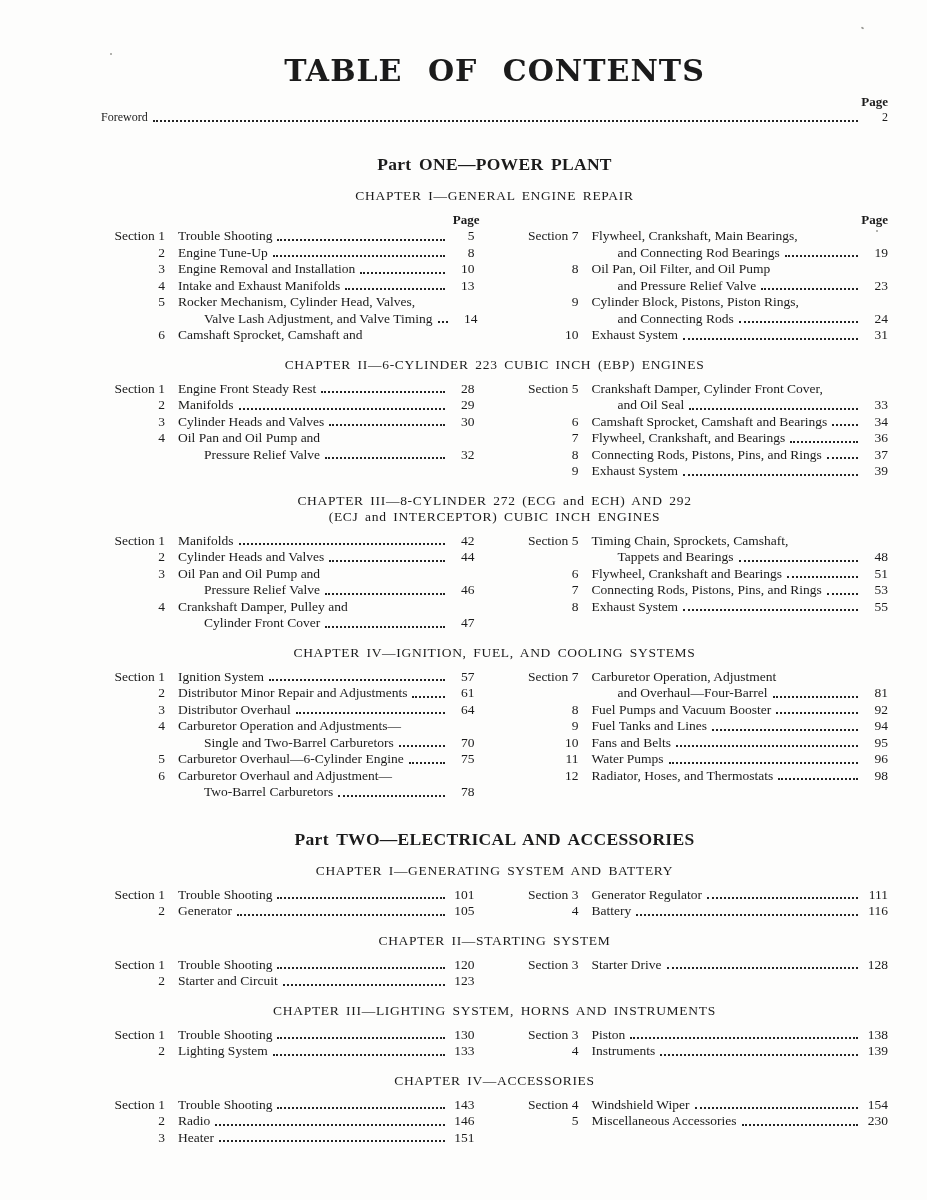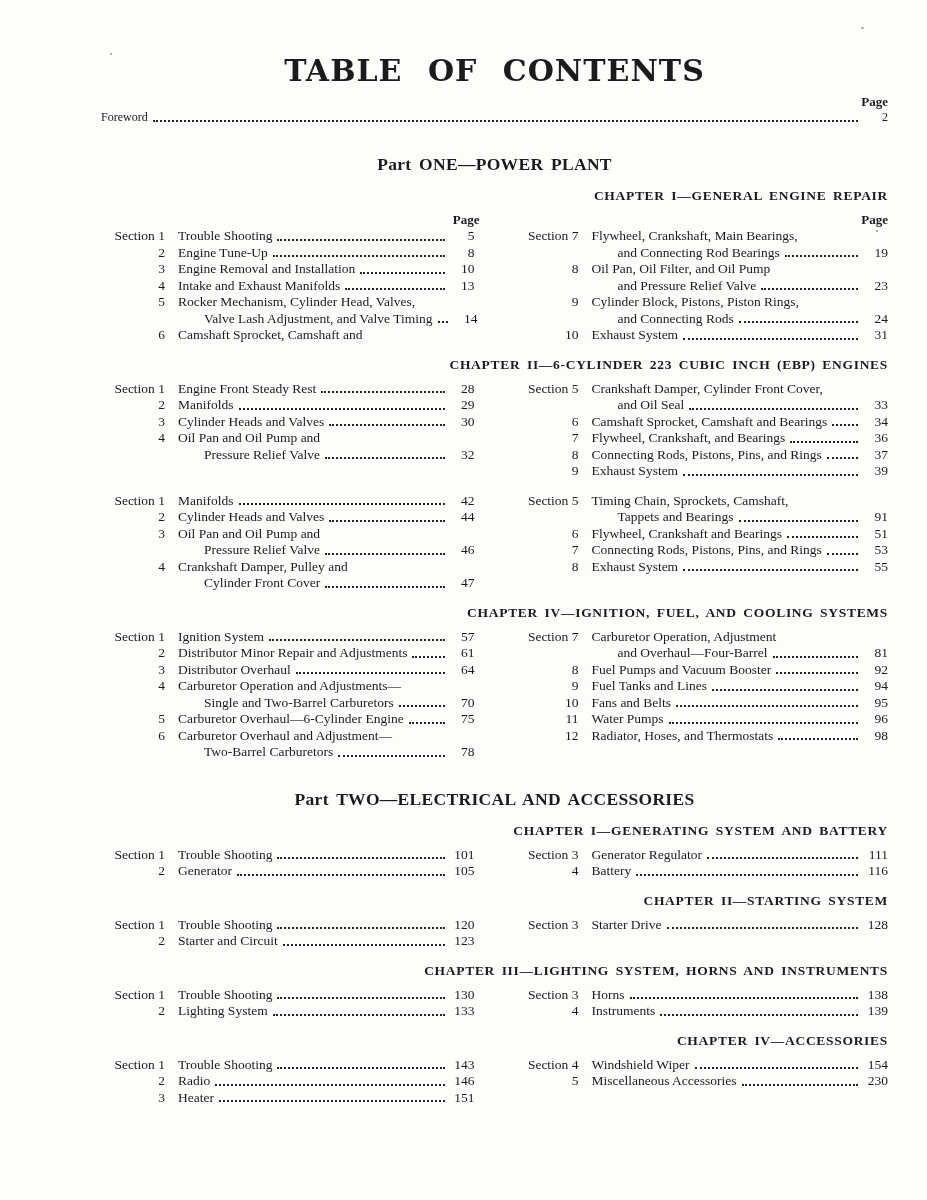--- a/index.html
+++ b/index.html
@@ -40,23 +40,23 @@
     text-align: center;
     font-size: 17.5px;
     font-weight: bold;
     word-spacing: 3px;
     letter-spacing: 0.3px;
     margin: 27px 0 6px 0;
     line-height: 22px;
   }
   .chapter { margin-top: 13px; }
   .chapter-heading {
-    text-align: right;
+    text-align: center;
     font-size: 13.5px;
-    font-weight: bold;
+    font-weight: normal;
     letter-spacing: 0.7px;
     word-spacing: 2.5px;
     line-height: 16px;
     margin-bottom: 8px;
   }
 
   
   .page-hdr-row { display: flex; gap: 30px; margin-bottom: 1px; }
   .page-hdr-col { flex: 1; text-align: right; font-size: 13px; font-weight: bold; line-height: 15px; }
   .columns { display: flex; gap: 40px; align-items: flex-start; }
@@ -269,20 +269,24 @@
             <div class="entry-row">
               <span class="sec-label">9</span>
               <span class="entry-text">Exhaust System</span>
               <span class="leader"></span>
               <span class="pagenum">39</span>
             </div>
           </div>
         </div>
       </div>
       <div class="chapter">
+        <div class="chapter-heading">
+          <div>CHAPTER III—8-CYLINDER 272 (ECG and ECH) AND 292</div>
+          <div>(ECJ and INTERCEPTOR) CUBIC INCH ENGINES</div>
+        </div>
         <div class="columns">
           <div class="col">
             <div class="entry-row">
               <span class="sec-label">Section 1</span>
               <span class="entry-text">Manifolds</span>
               <span class="leader"></span>
               <span class="pagenum">42</span>
             </div>
             <div class="entry-row">
               <span class="sec-label">2</span>
@@ -313,21 +317,21 @@
           </div>
           <div class="col">
             <div class="entry-row">
               <span class="sec-label">Section 5</span>
               <span class="entry-text">Timing Chain, Sprockets, Camshaft,</span>
             </div>
             <div class="entry-row">
               <span class="sec-label"></span>
               <span class="entry-text cont">Tappets and Bearings</span>
               <span class="leader"></span>
-              <span class="pagenum">91</span>
+              <span class="pagenum">48</span>
             </div>
             <div class="entry-row">
               <span class="sec-label">6</span>
               <span class="entry-text">Flywheel, Crankshaft and Bearings</span>
               <span class="leader"></span>
               <span class="pagenum">51</span>
             </div>
             <div class="entry-row">
               <span class="sec-label">7</span>
               <span class="entry-text">Connecting Rods, Pistons, Pins, and Rings</span>
@@ -518,21 +522,21 @@
             <div class="entry-row">
               <span class="sec-label">2</span>
               <span class="entry-text">Lighting System</span>
               <span class="leader"></span>
               <span class="pagenum">133</span>
             </div>
           </div>
           <div class="col">
             <div class="entry-row">
               <span class="sec-label">Section 3</span>
-              <span class="entry-text">Horns</span>
+              <span class="entry-text">Piston</span>
               <span class="leader"></span>
               <span class="pagenum">138</span>
             </div>
             <div class="entry-row">
               <span class="sec-label">4</span>
               <span class="entry-text">Instruments</span>
               <span class="leader"></span>
               <span class="pagenum">139</span>
             </div>
           </div>

